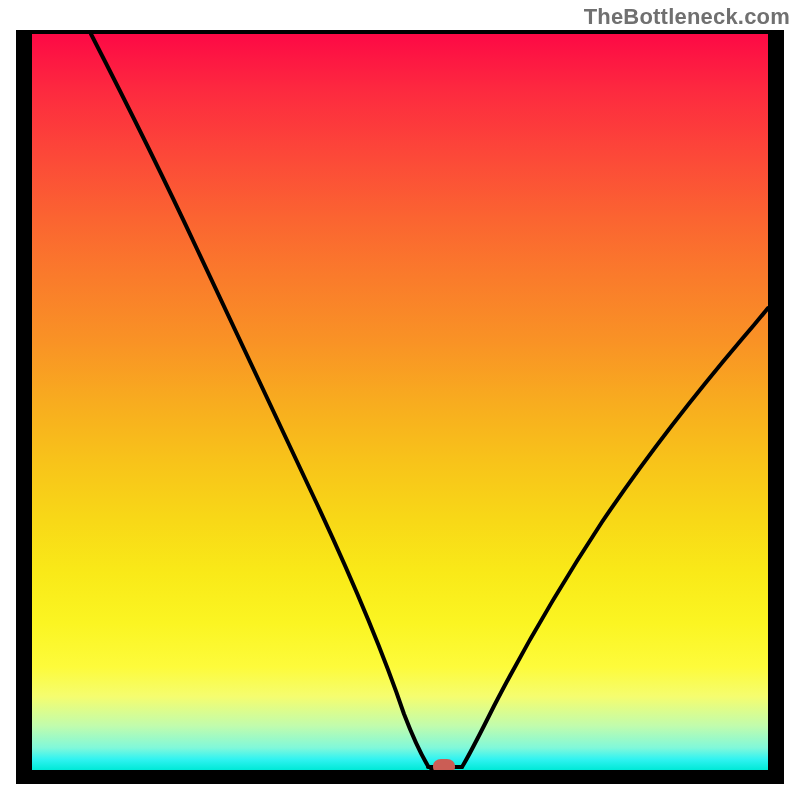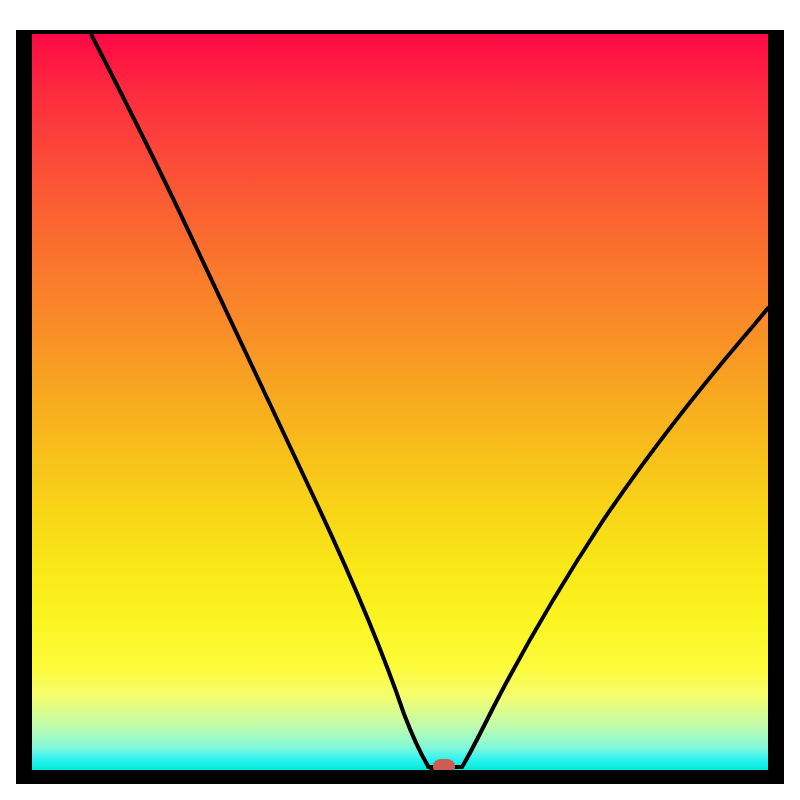--- a/index.html
+++ b/index.html
@@ -73,20 +73,21 @@
     height: 15px;
     border-radius: 8px / 7px;
     background: #cb5d55;
     z-index: 3;
   }
 </style>
 </head>
 <body>
 
 <div class="wrap">
+  <div class="watermark">TheBottleneck.com</div>
 
   <div class="frame">
     <div class="plot">
       <div class="grad"></div>
 
       <svg class="curve" viewBox="0 0 736 736" preserveAspectRatio="none">
         <path d="M 59 0
                  C 95 70, 130 140, 165 215
                  C 200 290, 240 375, 285 470
                  C 320 545, 350 615, 372 680

